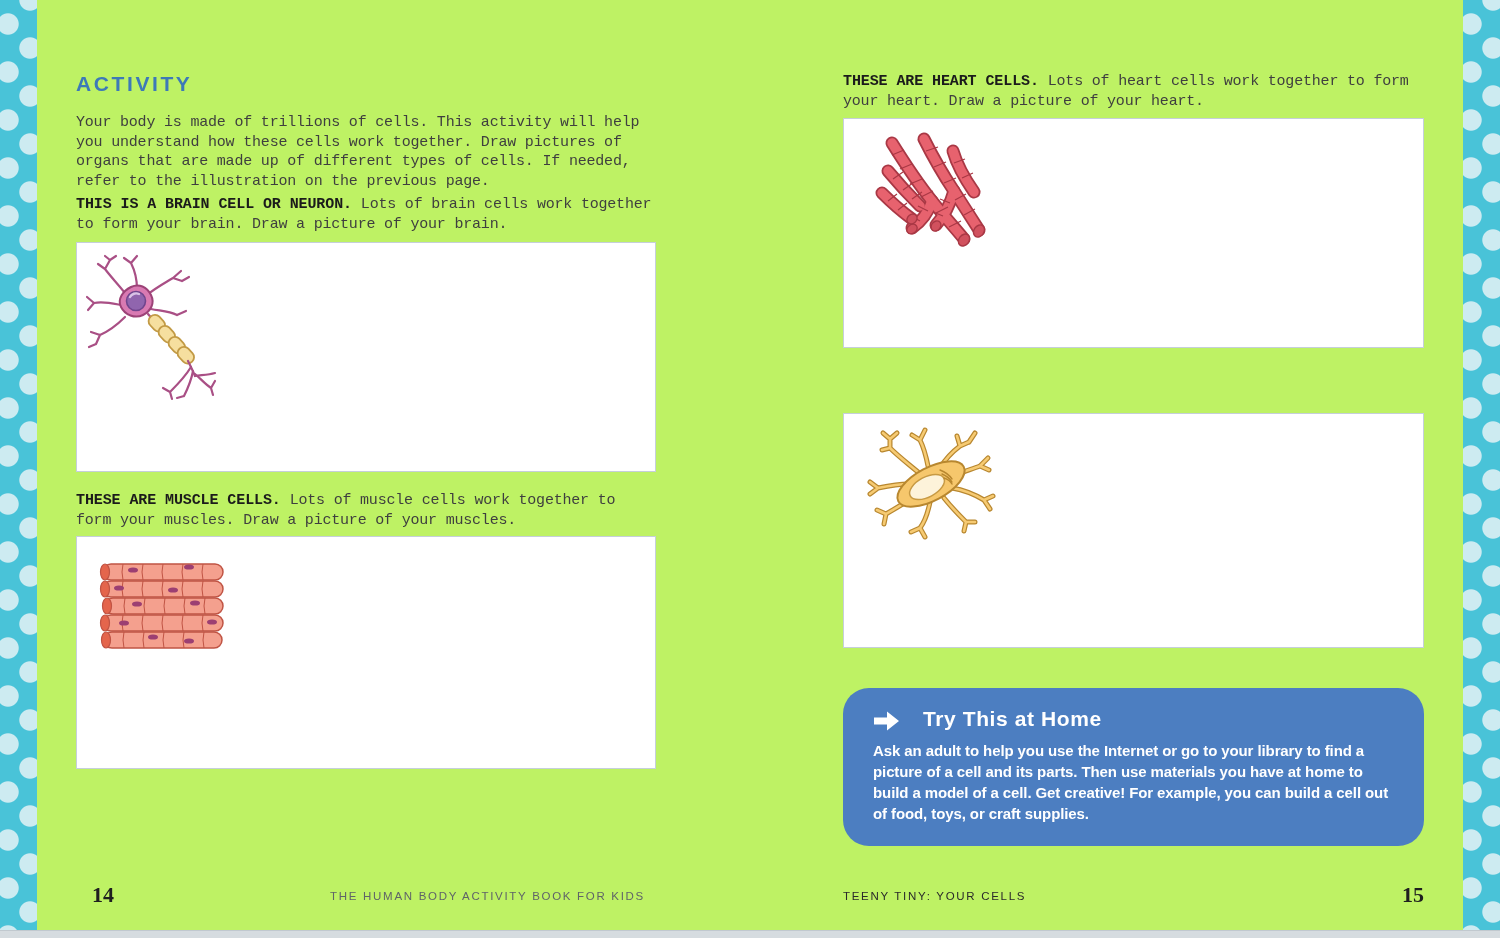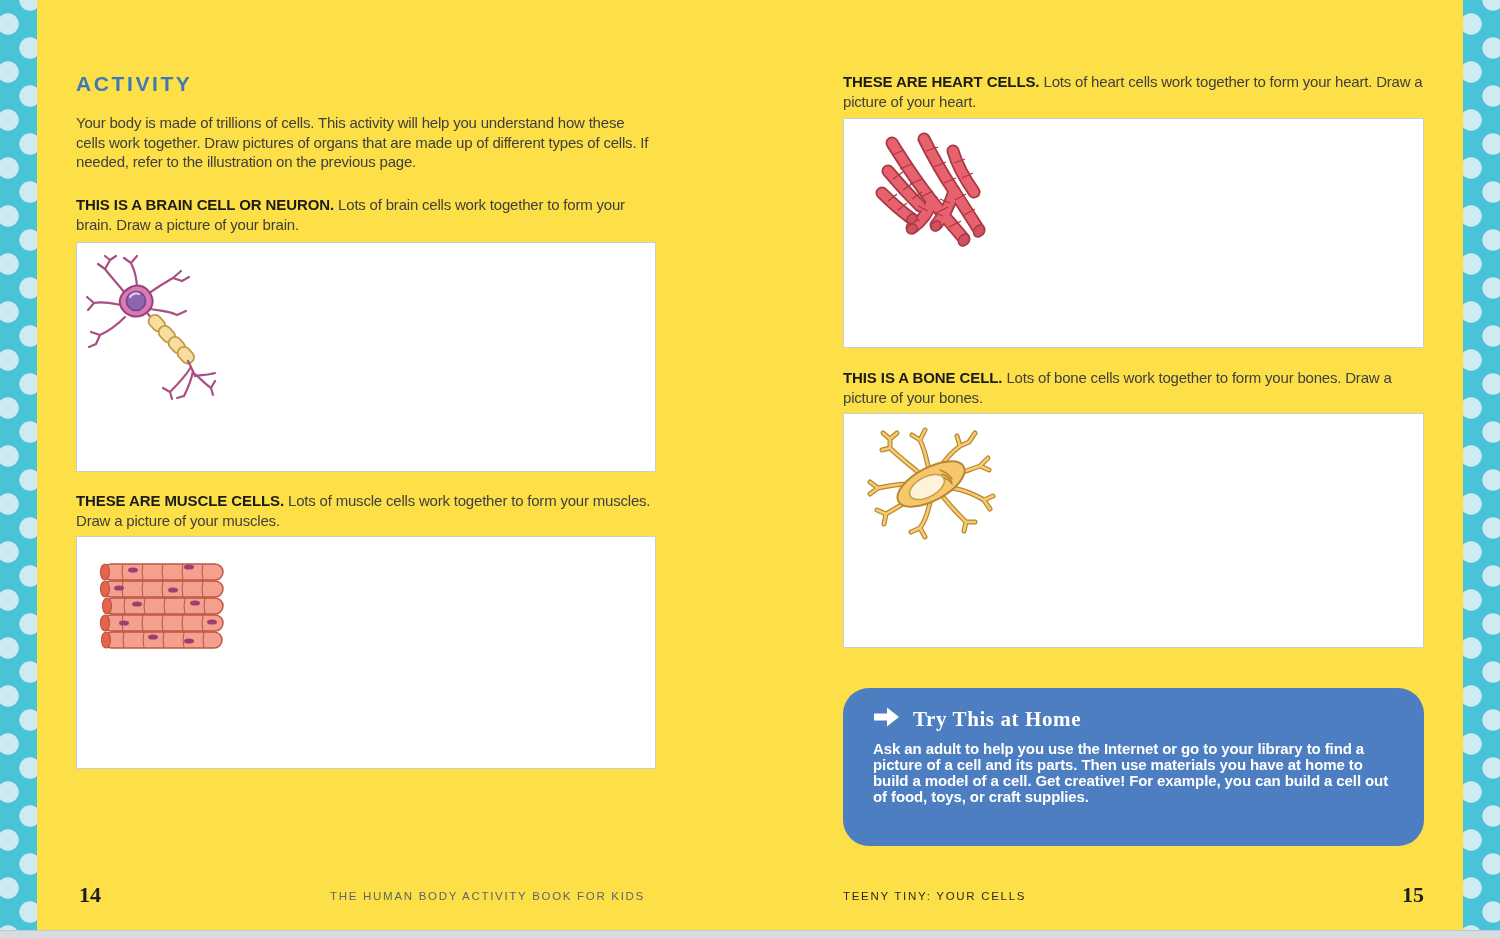--- a/index.html
+++ b/index.html
@@ -3,21 +3,21 @@
 <meta charset="utf-8">
 <style>
   * { margin: 0; padding: 0; box-sizing: border-box; }
   html, body { background: #ffffff; }
   body { font-family: "Liberation Sans", sans-serif; }
 
   .canvas {
     position: relative;
     width: 1500px;
     height: 938px;
-    background: #fde047;
+    background: #bef264;
     overflow: hidden;
   }
 
   
   .dot-border {
     position: absolute;
     top: 0; bottom: 0;
     width: 37px;
     background-color: #49c3d8;
     background-image:
@@ -49,20 +49,21 @@
     font-weight: 700;
     letter-spacing: 2.6px;
     color: #3d79b8;
   }
 
   .bodytext {
     font-size: 15px;
     line-height: 19.5px;
     color: #3f3f3f;
     letter-spacing: -0.2px;
+    font-family: Liberation Mono, monospace;
   }
   .intro { position: absolute; top: 113px; left: 0; width: 580px; }
 
   .caption { position: absolute; left: 0; width: 580px; }
   .caption .lead { font-weight: 700; color: #1b1b1b; letter-spacing: -0.1px; }
 
   .cap-brain  { top: 195px; }
   .cap-muscle { top: 491px; }
   .cap-heart  { top: 72px;  width: 581px; }
   .cap-bone   { top: 368px; width: 581px; }
@@ -87,46 +88,46 @@
 
   
   .callout {
     position: absolute;
     top: 688px; left: 0;
     width: 581px; height: 158px;
     background: #4c7ec1;
     border-radius: 26px;
     padding: 19px 26px 0 30px;
   }
-  .callout-head { display: flex; align-items: flex-start; gap: 13px; font-family: Liberation Serif, serif; }
+  .callout-head { display: flex; align-items: flex-end; gap: 23px; }
   .callout-title {
     color: #ffffff;
     font-size: 21px;
     font-weight: 700;
     letter-spacing: 0.6px;
   }
   .callout-body {
     margin-top: 9px;
     color: #ffffff;
     font-size: 15px;
     font-weight: 700;
-    line-height: 16px;
+    line-height: 21px;
     letter-spacing: -0.1px;
   }
 
   
   .page-num {
     position: absolute;
     top: 882px;
     font-family: "Liberation Serif", serif;
     font-size: 22px;
     font-weight: 700;
     color: #1f1f1f;
   }
-  .page-num.left-num  { left: 3px; text-align: center; }
+  .page-num.left-num  { left: 16px; text-align: center; }
   .page-num.right-num { right: 0; margin-left: 44px; }
   .running-title {
     position: absolute;
     top: 890px;
     font-size: 11.5px;
     letter-spacing: 1.7px;
     white-space: nowrap;
   }
   .running-title.left-title  { right: 11px; color: #5f6468; }
   .running-title.right-title { left: 0;  color: #2a2a2a; font-weight: 400; }
@@ -268,23 +269,20 @@
         <g fill="#d1515e" stroke="#a93845" stroke-width="1.4">
           <ellipse cx="106" cy="111" rx="5" ry="6.5" transform="rotate(38 106 111)"></ellipse>
           <ellipse cx="121" cy="102" rx="5" ry="6.5" transform="rotate(34 121 102)"></ellipse>
           <ellipse cx="54" cy="100" rx="4.5" ry="5.5" transform="rotate(55 54 100)"></ellipse>
           <ellipse cx="78" cy="97" rx="4.5" ry="5.5" transform="rotate(40 78 97)"></ellipse>
           <ellipse cx="54" cy="90" rx="4.5" ry="5.5" transform="rotate(50 54 90)"></ellipse>
         </g>
       </svg>
     </div>
 
-    <p class="bodytext caption cap-bone">
-      <span class="lead">THIS IS A BONE CELL. </span><span>Lots of bone cells work together to form your bones. Draw a picture of your bones.</span>
-    </p>
 
     <div class="draw-box box-bone">
       <svg class="illus illus-bone" width="152" height="124" viewBox="0 0 152 124">
         <g fill="none" stroke="#b8872f" stroke-width="5" stroke-linecap="round" stroke-linejoin="round">
           <path d="M62,50 C50,40 42,34 34,26 M34,26 L26,28 M34,26 L34,17 M34,17 L27,11 M34,17 L41,11"></path>
           <path d="M72,44 C70,34 68,26 64,18 M64,18 L56,13 M64,18 L69,8"></path>
           <path d="M84,46 C90,36 96,30 104,24 M104,24 L101,14 M104,24 L113,20 M113,20 L119,11"></path>
           <path d="M94,56 C104,50 114,48 124,44 M124,44 L132,36 M124,44 L133,48"></path>
           <path d="M96,66 C108,68 118,72 128,78 M128,78 L137,74 M128,78 L134,87"></path>
           <path d="M88,76 C96,86 102,92 110,100 M110,100 L119,100 M110,100 L108,109"></path>

